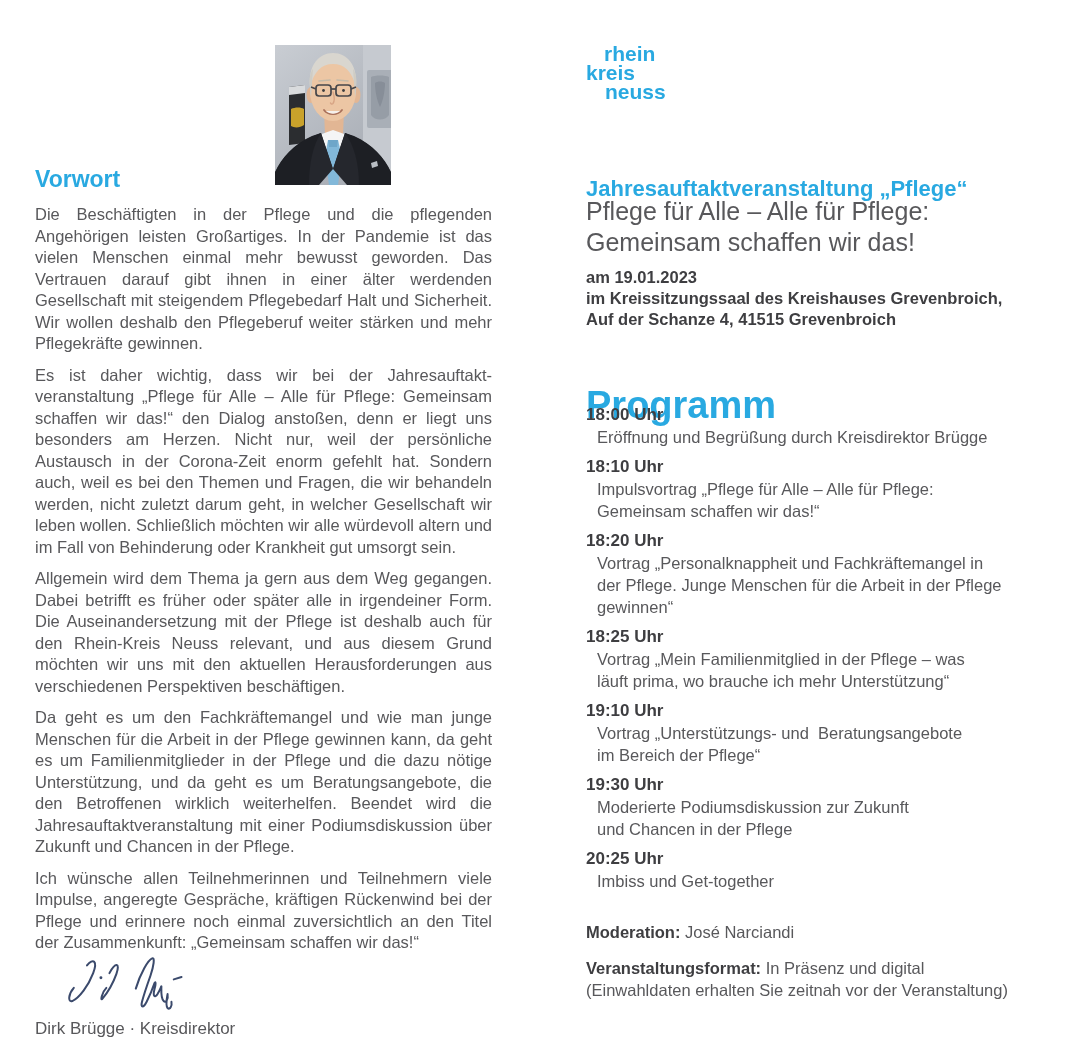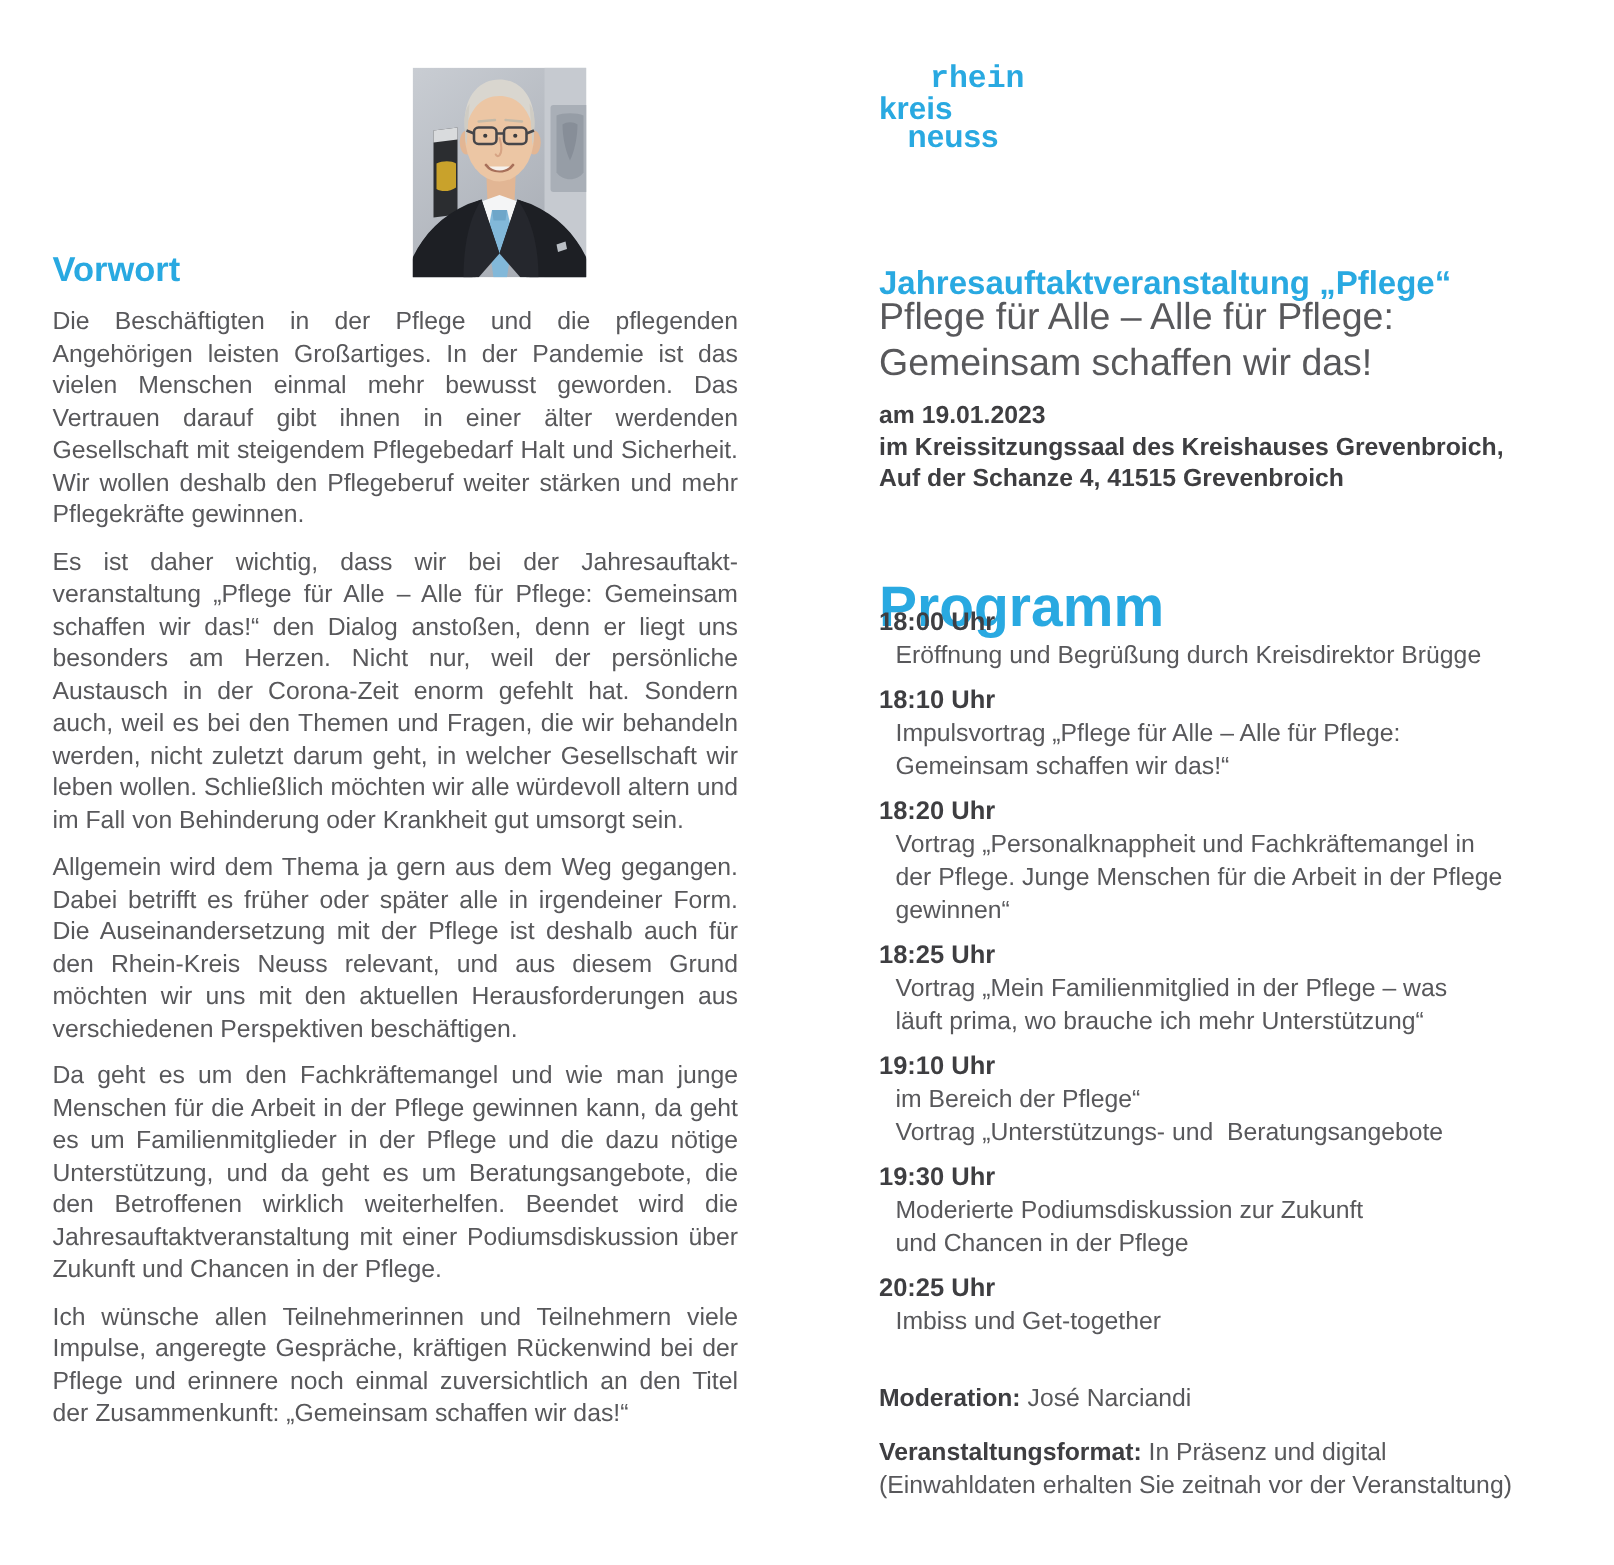--- a/index.html
+++ b/index.html
@@ -17,21 +17,21 @@
     font-family:"Liberation Sans", sans-serif;
     overflow:hidden;
     color:var(--text);
   }
   
   .photo{position:absolute;left:275px;top:45px;width:116px;height:140px;overflow:hidden;}
   .photo svg{display:block;}
   
   .logo{position:absolute;left:586px;top:44px;color:var(--accent);
         font-weight:bold;font-size:21px;line-height:19px;letter-spacing:0;}
-  .logo-l1{margin-left:34px;font-family:Liberation Mono, monospace;}
+  .logo-l1{margin-left:18px;}
   .logo-l3{margin-left:19px;}
   
   .left-col{position:absolute;left:35px;top:0;width:457px;height:1043px;}
   .vorwort-heading{margin:166px 0 0 0;font-size:23px;line-height:27px;font-weight:bold;color:var(--accent);}
   .vorwort-text p{margin:11px 0 10px 0;font-size:16.5px;line-height:21.5px;
                   text-align:justify;color:var(--text);hyphens:auto;}
   .vorwort-text p + p{margin-top:0;}
   .sig-block{position:absolute;left:0;bottom:4px;width:457px;}
   .sig-svg{display:block;color:var(--ink);margin-left:2px;}
   .signatory{font-size:17px;line-height:21px;color:var(--text);margin-top:3px;}
@@ -127,20 +127,32 @@
 
   <div class="left-col">
     <h2 class="vorwort-heading">Vorwort</h2>
     <div class="vorwort-text">
       <p>Die Beschäftigten in der Pflege und die pflegenden Angehörigen leisten Großartiges. In der Pandemie ist das vielen Menschen einmal mehr bewusst geworden. Das Vertrauen darauf gibt ihnen in einer älter werdenden Gesellschaft mit steigendem Pflegebedarf Halt und Sicherheit. Wir wollen deshalb den Pflegeberuf weiter stärken und mehr Pflegekräfte gewinnen.</p>
       <p>Es ist daher wichtig, dass wir bei der Jahresauftakt-veranstaltung „Pflege für Alle – Alle für Pflege: Gemeinsam schaffen wir das!“ den Dialog anstoßen, denn er liegt uns besonders am Herzen. Nicht nur, weil der persönliche Austausch in der Corona-Zeit enorm gefehlt hat. Sondern auch, weil es bei den Themen und Fragen, die wir behandeln werden, nicht zuletzt darum geht, in welcher Gesellschaft wir leben wollen. Schließlich möchten wir alle würdevoll altern und im Fall von Behinderung oder Krankheit gut umsorgt sein.</p>
       <p>Allgemein wird dem Thema ja gern aus dem Weg gegangen. Dabei betrifft es früher oder später alle in irgendeiner Form. Die Auseinandersetzung mit der Pflege ist deshalb auch für den Rhein-Kreis Neuss relevant, und aus diesem Grund möchten wir uns mit den aktuellen Herausforderungen aus verschiedenen Perspektiven beschäftigen.</p>
       <p>Da geht es um den Fachkräftemangel und wie man junge Menschen für die Arbeit in der Pflege gewinnen kann, da geht es um Familienmitglieder in der Pflege und die dazu nötige Unterstützung, und da geht es um Beratungsangebote, die den Betroffenen wirklich weiterhelfen. Beendet wird die Jahresauftaktveranstaltung mit einer Podiumsdiskussion über Zukunft und Chancen in der Pflege.</p>
       <p>Ich wünsche allen Teilnehmerinnen und Teilnehmern viele Impulse, angeregte Gespräche, kräftigen Rückenwind bei der Pflege und erinnere noch einmal zuversichtlich an den Titel der Zusammenkunft: „Gemeinsam schaffen wir das!“</p>
     </div>
+    <div class="sig-block">
+      <svg class="sig-svg" width="210" height="62" viewBox="0 0 210 80" xmlns="http://www.w3.org/2000/svg">
+        <g stroke="currentColor" stroke-width="2.6" fill="none" stroke-linecap="round" stroke-linejoin="round">
+          <path d="M34,16 C42,6 48,10 42,26 C36,42 24,58 15,62 C9,64 10,53 17,45"></path>
+          <path d="M63,26 C71,11 77,13 72,27 C67,41 59,53 54,59 C51,63 53,51 59,45"></path>
+          <path d="M97,46 C103,26 113,9 118,7 C122,5 120,17 116,29 C111,43 107,55 105,63 C103,71 107,71 111,63 C115,55 119,45 121,39 C123,35 123,41 121,47 C119,55 121,59 125,53 C128,48 129,45 130,43 C130,49 129,58 133,62 C136,65 139,59 138,53 C137,59 135,67 138,71 C141,74 144,68 143,63"></path>
+          <path d="M146,34 L156,31"></path>
+        </g>
+        <circle cx="52" cy="32" r="1.9" fill="currentColor"></circle>
+      </svg>
+      <div class="signatory">Dirk Brügge · Kreisdirektor</div>
+    </div>
   </div>
 
   <h1 class="event-title">Jahresauftaktveranstaltung „Pflege“</h1>
 
   <div class="event-subtitle">
     <div>Pflege für Alle – Alle für Pflege:</div>
     <div>Gemeinsam schaffen wir das!</div>
   </div>
 
   <div class="event-info">
@@ -167,22 +179,22 @@
       <div class="program-line">der Pflege. Junge Menschen für die Arbeit in der Pflege</div>
       <div class="program-line">gewinnen“</div>
     </div>
     <div class="program-item">
       <div class="program-time">18:25 Uhr</div>
       <div class="program-line">Vortrag „Mein Familienmitglied in der Pflege – was</div>
       <div class="program-line">läuft prima, wo brauche ich mehr Unterstützung“</div>
     </div>
     <div class="program-item">
       <div class="program-time">19:10 Uhr</div>
+      <div class="program-line">Vortrag „Unterstützungs- und  Beratungsangebote</div>
       <div class="program-line">im Bereich der Pflege“</div>
-      <div class="program-line">Vortrag „Unterstützungs- und  Beratungsangebote</div>
     </div>
     <div class="program-item">
       <div class="program-time">19:30 Uhr</div>
       <div class="program-line">Moderierte Podiumsdiskussion zur Zukunft</div>
       <div class="program-line">und Chancen in der Pflege</div>
     </div>
     <div class="program-item">
       <div class="program-time">20:25 Uhr</div>
       <div class="program-line">Imbiss und Get-together</div>
     </div>

